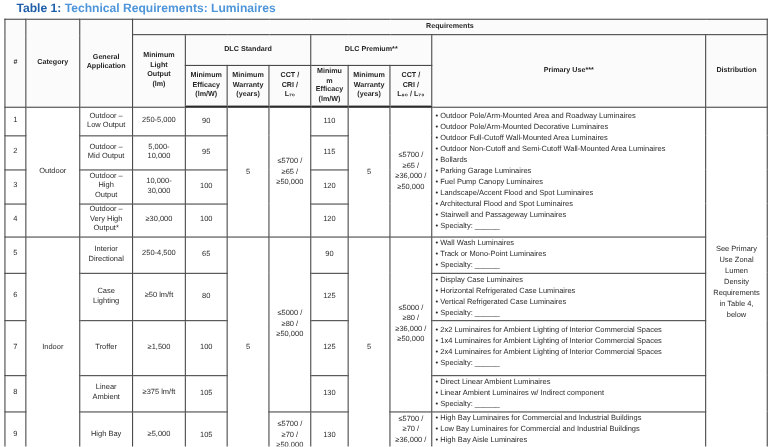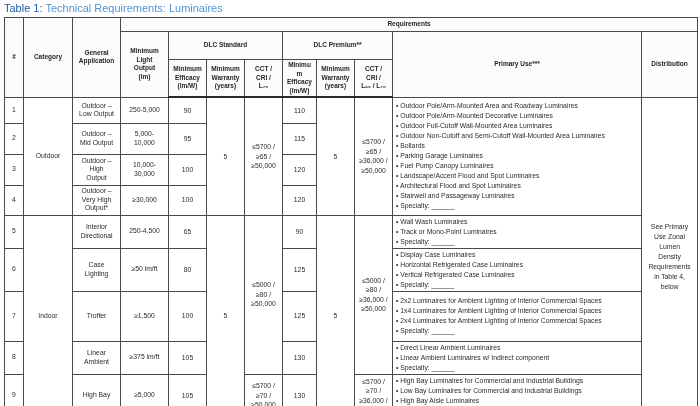--- a/index.html
+++ b/index.html
@@ -1,18 +1,18 @@
 <!DOCTYPE html>
 <html><head>
 <meta charset="utf-8">
 <style>
   html,body{margin:0;padding:0;background:#fff;}
   body{width:700px;height:406px;overflow:hidden;font-family:"Liberation Sans","DejaVu Sans",sans-serif;color:#2b2b2b;}
   .page{position:relative;width:700px;height:406px;}
-  .title{margin:2px 0 2px 4px;font-size:11px;font-weight:normal;line-height:13px;}
+  .title{margin:2px 0 2px 15px;font-size:11px;font-weight:bold;line-height:13px;}
   .title .t-prefix{color:#1f5ea9;}
   .title .t-rest{color:#4e95d9;}
   table.req{border-collapse:collapse;table-layout:fixed;margin-left:4px;width:693px;}
   th,td{border:1px solid #4a4a4a;padding:1px 2px;text-align:center;vertical-align:middle;
         white-space:pre-line;overflow:hidden;}
   th{font-size:6.5px;font-weight:bold;line-height:8.5px;background:#fbfbfb;color:#262626;}
   td{font-size:6.8px;line-height:8.5px;}
   tr.hdr-req{height:14px;}
   tr.hdr-grp{height:28px;}
   tr.hdr-leaf{height:36px;}

